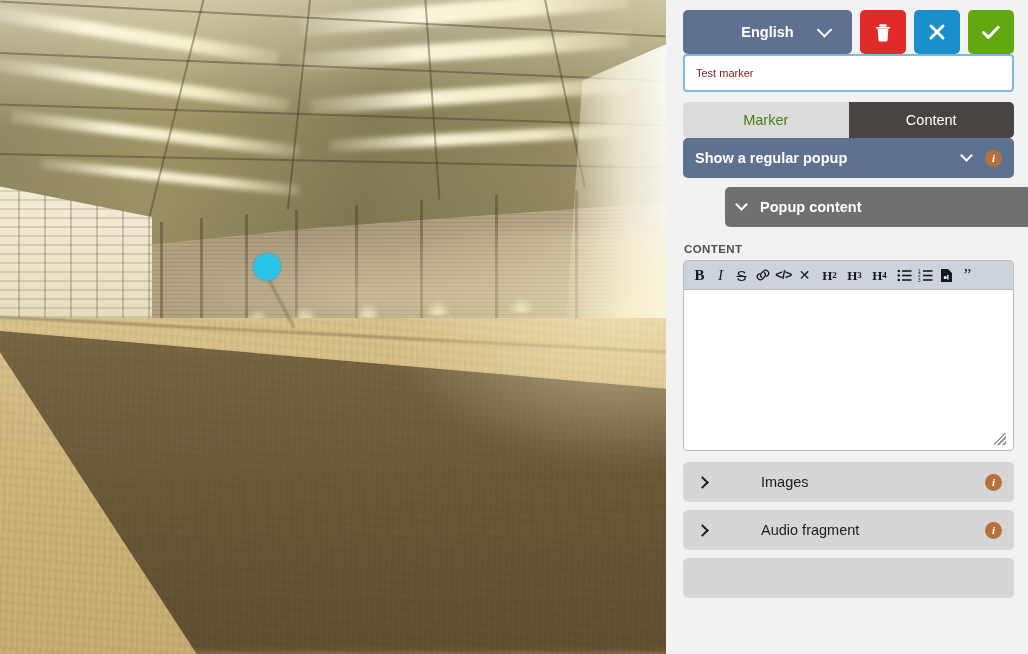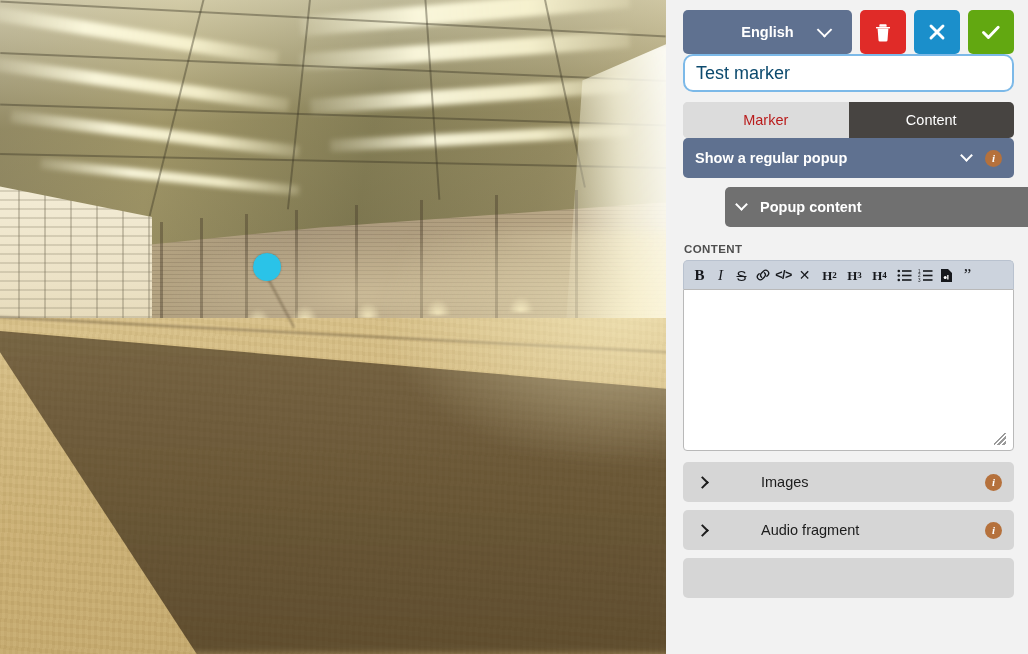--- a/index.html
+++ b/index.html
@@ -159,39 +159,39 @@
 
   .field-label {
     font-size: 11.5px; font-weight: bold; letter-spacing: .4px;
     color: #4e4e4e; text-transform: uppercase;
     margin: 13px 0 5px 1px;
   }
   .title-input {
     width: 100%; height: 38px;
     background: #fff;
     border: 2.5px solid #7cb9e8;
-    border-radius: 10px;
+    border-radius: 4px;
     padding: 0 11px;
     font-family: "Liberation Sans", sans-serif;
-    font-size: 18px; color: #0c4a6e;
+    font-size: 11px; color: #7f1d1d;
     outline: none;
   }
 
   .tabs {
     display: flex;
     margin-top: 10px;
     height: 36px;
     border-radius: 5px;
     overflow: hidden;
     background: #dcdcdc;
   }
   .tab {
     flex: 1 1 0;
     display: flex; align-items: center; justify-content: center;
-    font-size: 14.5px; color: #b91c1c;
+    font-size: 14.5px; color: #4d7c0f;
     background: #dcdcdc;
     cursor: pointer;
     user-select: none;
   }
   .tab.active { background: #474441; color: #ffffff; }
 
   .section-label {
     font-size: 11.5px; font-weight: bold; letter-spacing: .4px;
     color: #4e4e4e; text-transform: uppercase;
     margin: 16px 0 5px 1px;

